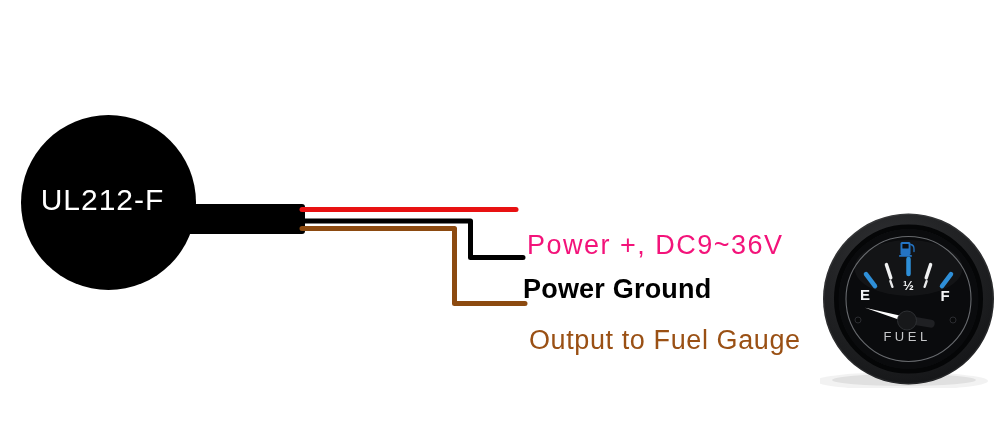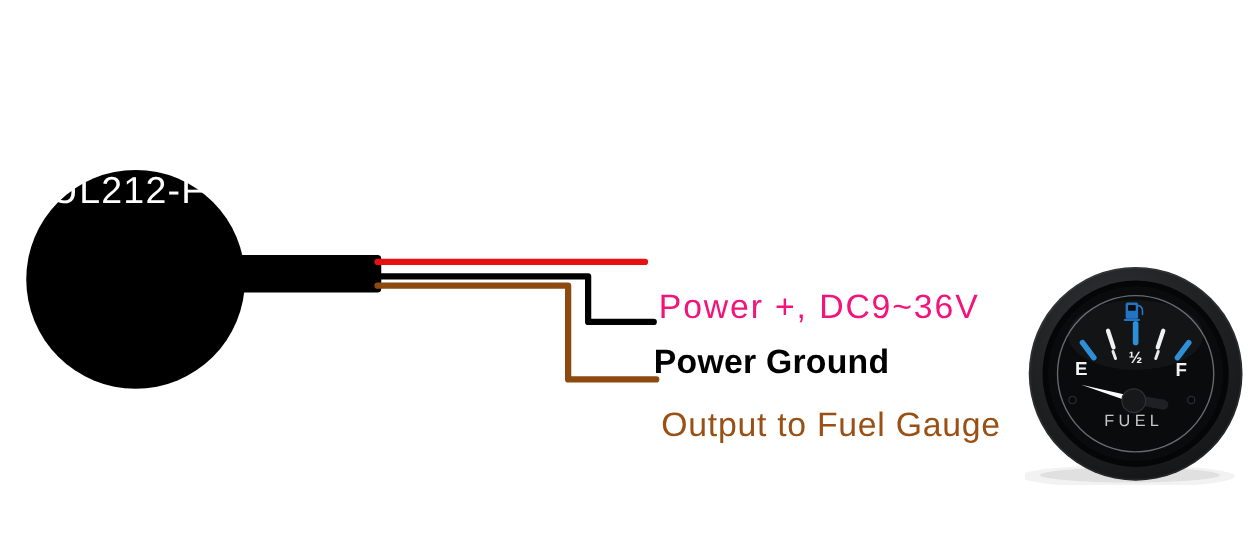--- a/index.html
+++ b/index.html
@@ -8,25 +8,25 @@
     position: relative;
     width: 1000px;
     height: 426px;
     background: #ffffff;
     overflow: hidden;
   }
 
   
   .sensor-circle {
     position: absolute;
-    left: 21px; top: 136px;
+    left: 21px; top: 115px;
     width: 175px; height: 175px;
     border-radius: 50%;
     background: var(--sensor-black, #000);
-    display: flex; align-items: flex-start; justify-content: center;
+    display: flex; align-items: center; justify-content: center;
   }
   .sensor-label {
     color: #ffffff;
     font-size: 30px;
     letter-spacing: 1px;
     padding-right: 12px;
     padding-bottom: 6px;
     white-space: nowrap;
   }
   .sensor-cable {

